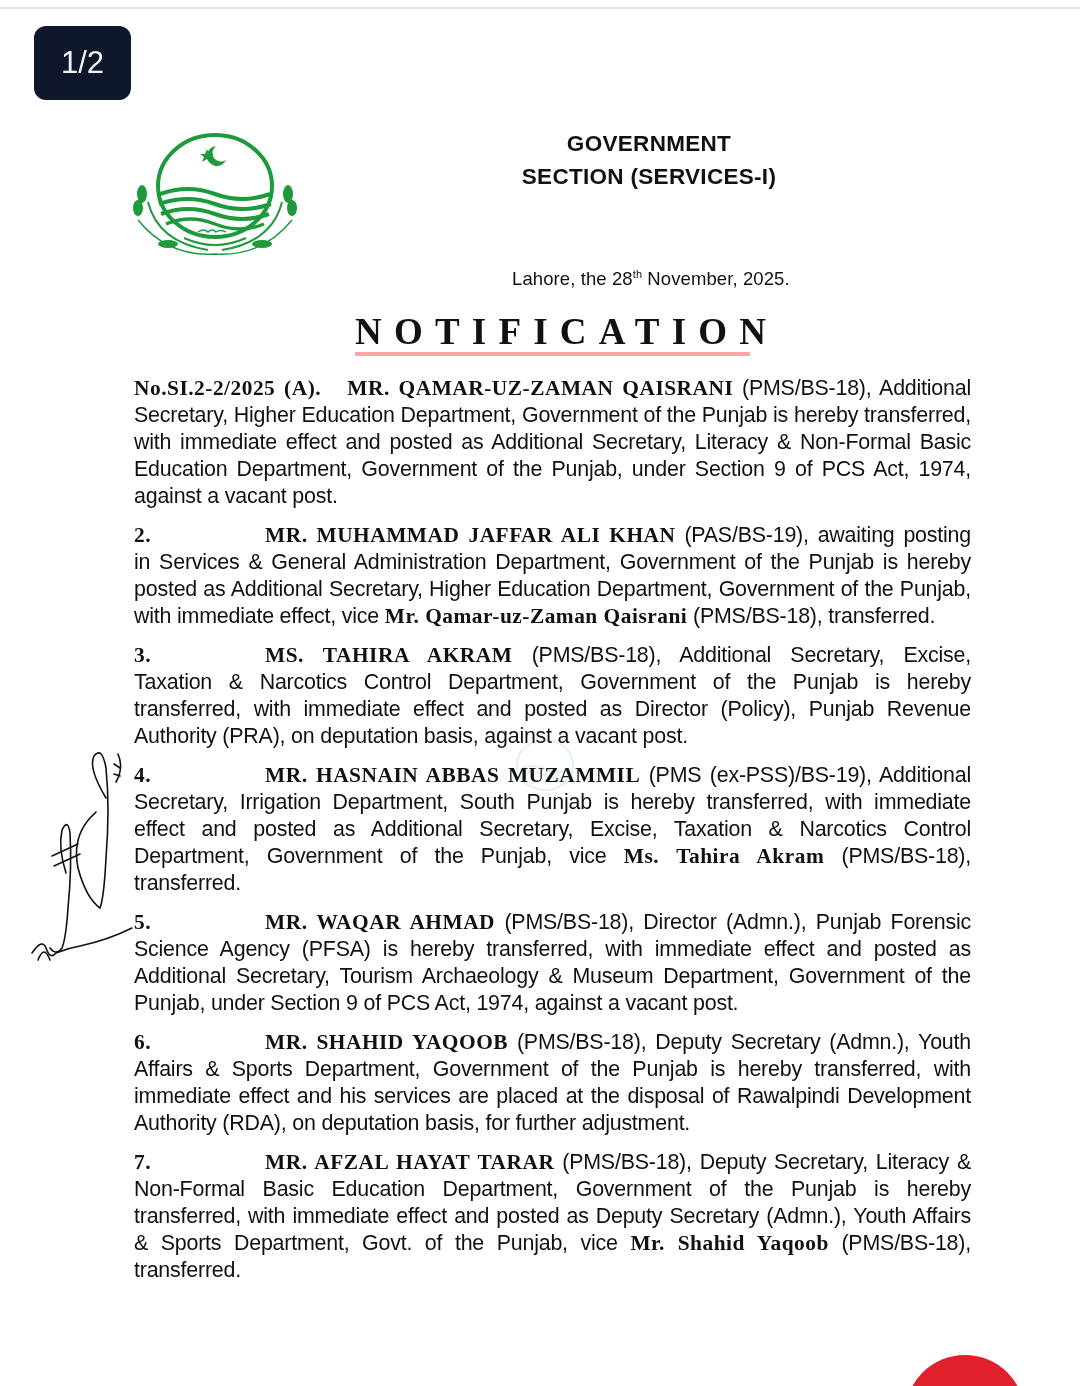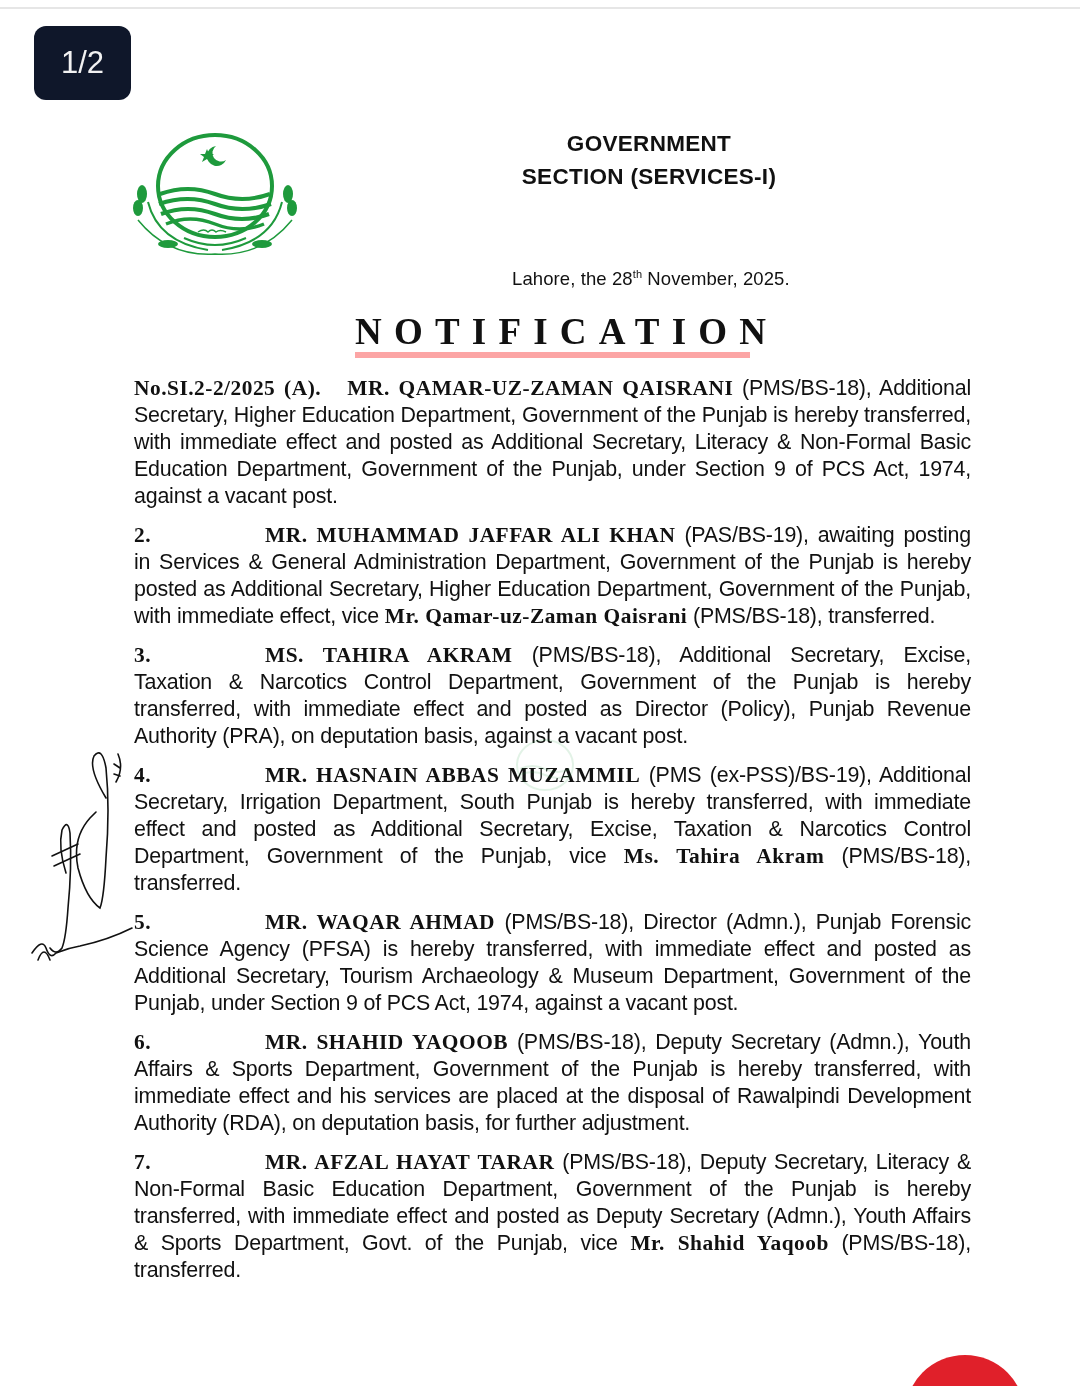--- a/index.html
+++ b/index.html
@@ -29,21 +29,21 @@
   .dateline {
     position: absolute; left: 488px; top: 268px; font-size: 18.5px; font-weight: normal;
     letter-spacing: 0.1px;
     margin-left: 24px;
   }
   .dateline sup { font-size: 11px; }
   .notif-title {
     position: absolute; left: 355px; top: 312px; width: 395px;
     font-family: "Liberation Serif", serif; font-weight: bold;
     font-size: 37px; letter-spacing: 12.2px; line-height: 40px;
-    border-bottom: 6px solid #fca5a5; padding-bottom: 0px;
+    border-bottom: 4px solid #fca5a5; padding-bottom: 0px;
   }
   .body {
     position: absolute; left: 131px; top: 375px; width: 840px;
     font-size: 21.4px; line-height: 27px;
     font-stretch: condensed;
   }
   .para {
     text-align: justify; text-align-last: left; margin: 0 0 12px 3px;
     letter-spacing: -0.2px;
   }

